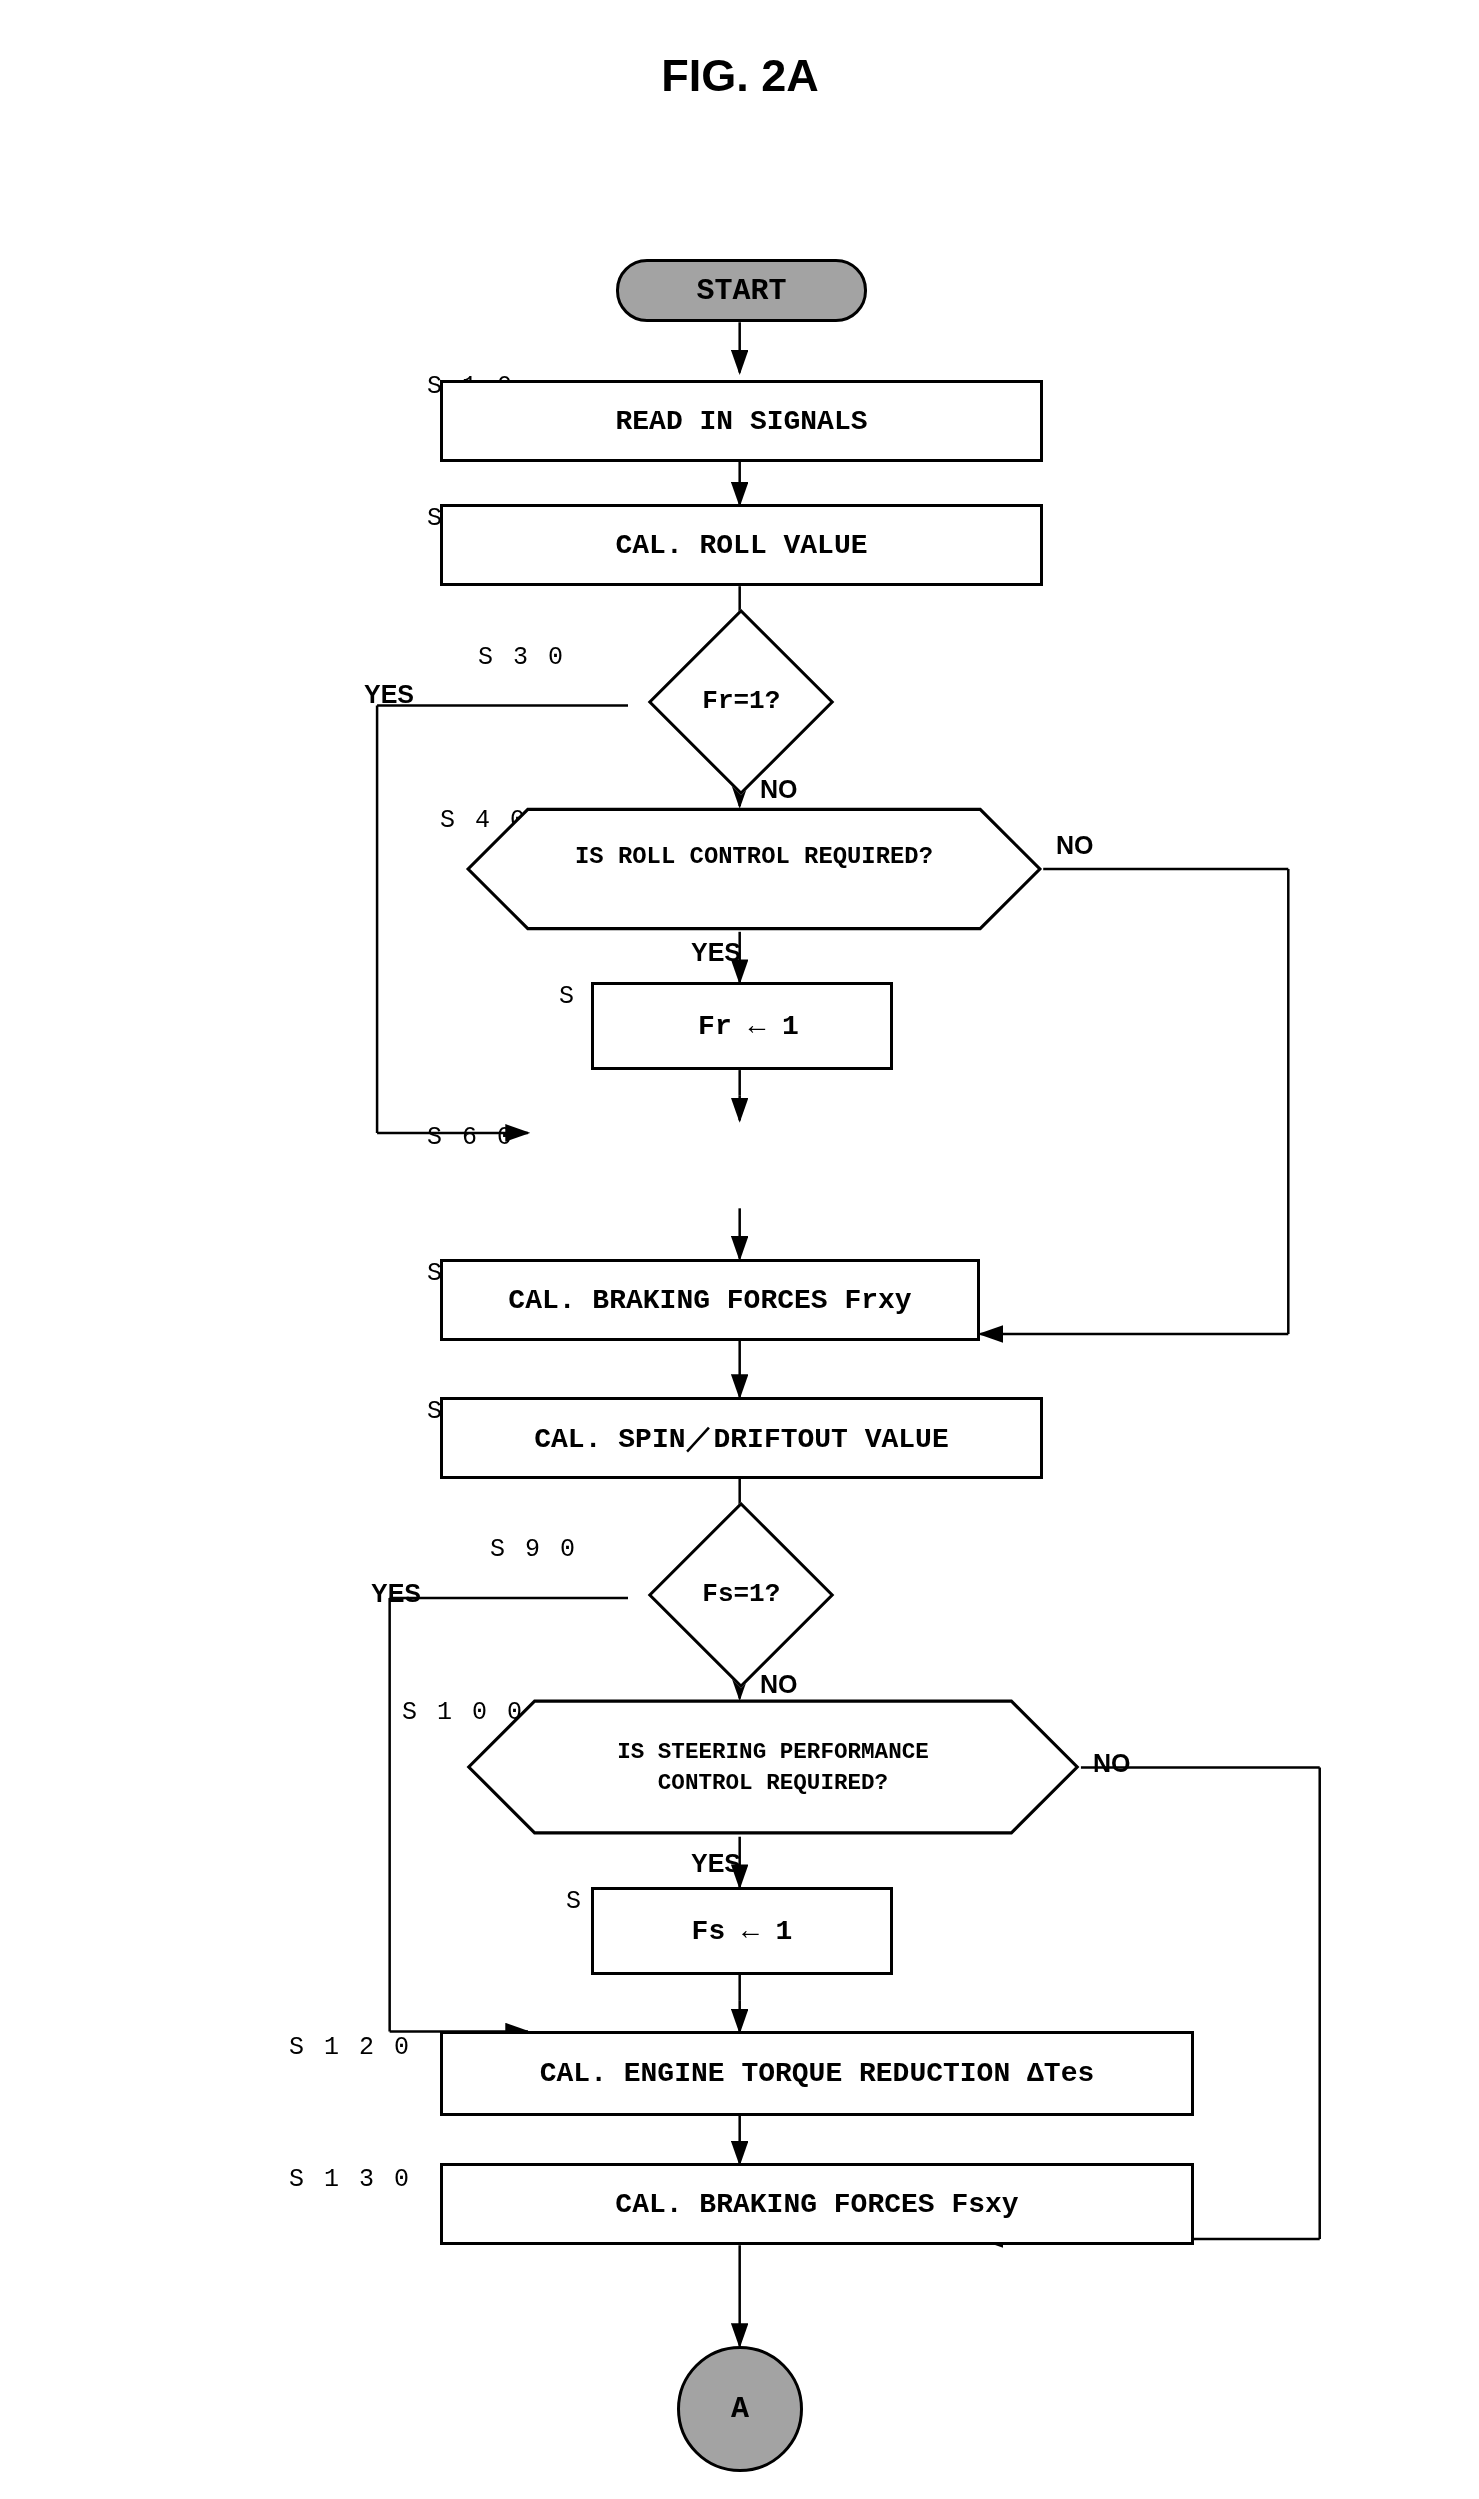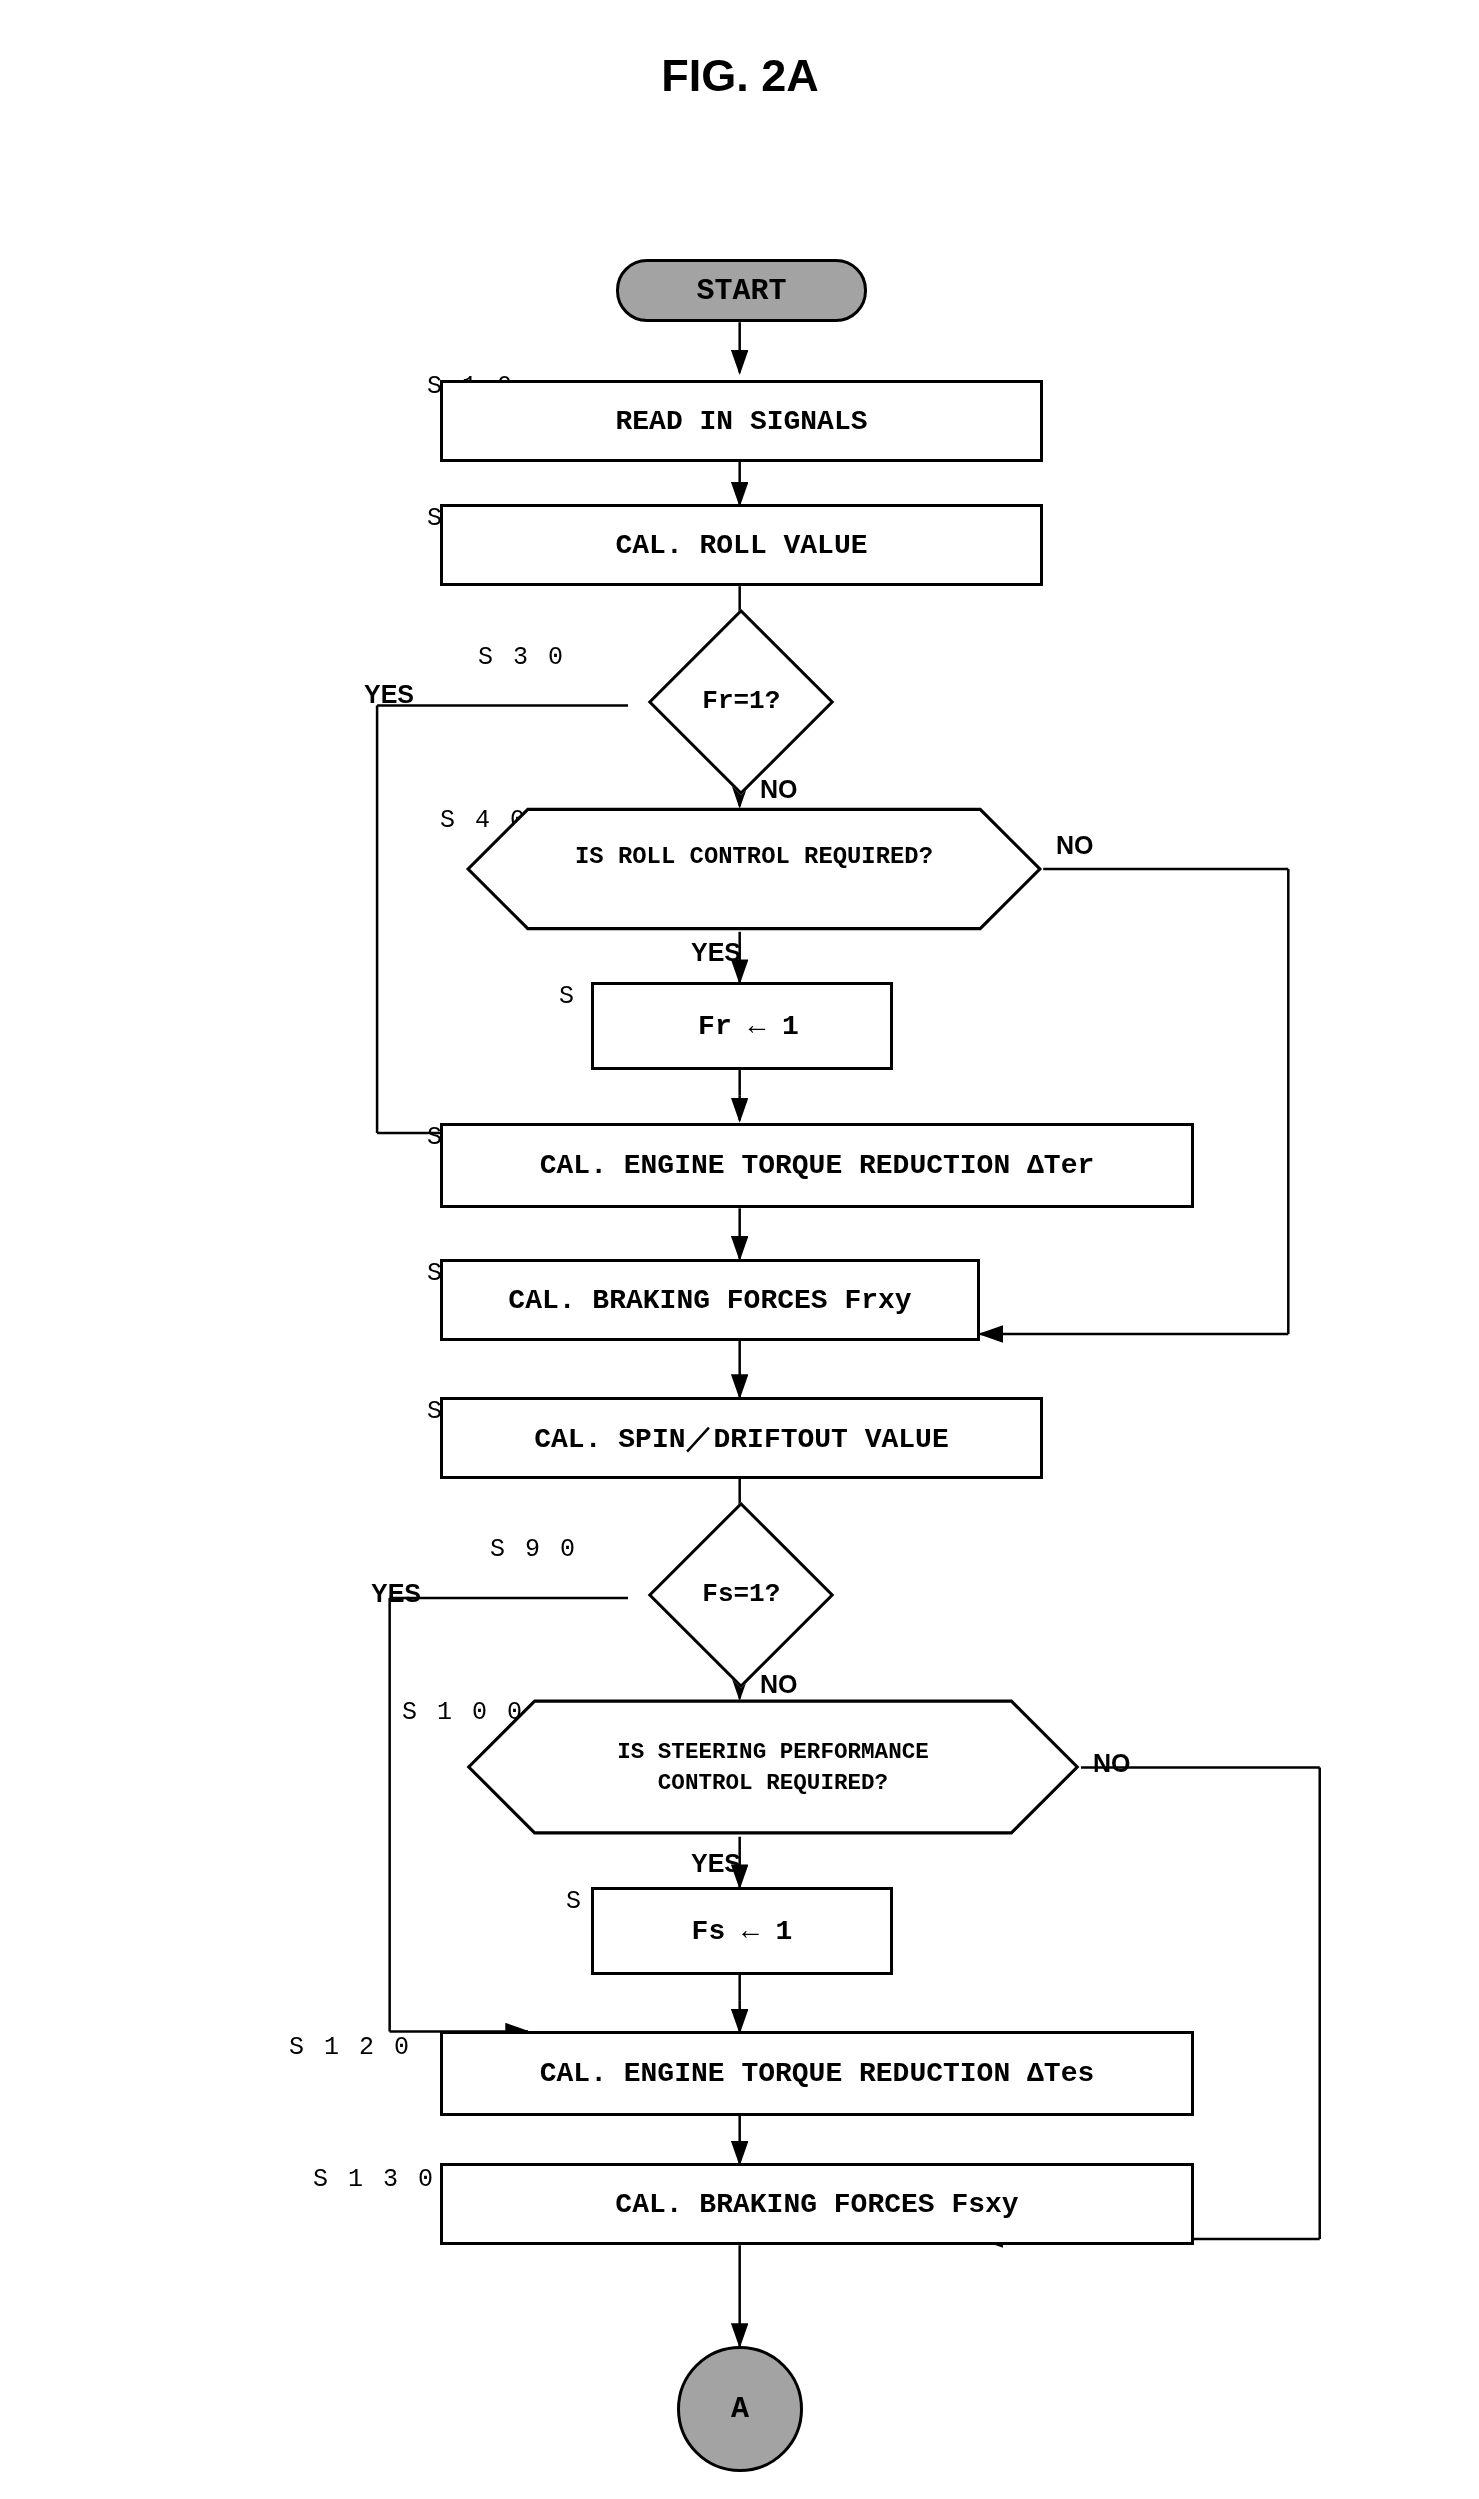--- a/index.html
+++ b/index.html
@@ -199,23 +199,20 @@
   <div class="flow-label" style="left:691px; top:798px;">YES</div>
 
   <div class="step-label" style="left:559px; top:842px;">S 5 0</div>
 
   <div class="shape rect" style="left:591px; top:842px; width:302px; height:88px;padding-left:13px;">
     <span>Fr ← 1</span>
   </div>
 
   <div class="step-label" style="left:427px; top:983px;">S 6 0</div>
 
-  <div class="shape rect" style="left:440px; top:983px; width:754px; height:85px;">
-    <span>CAL. ENGINE TORQUE REDUCTION ΔTer</span>
-  </div>
 
   <div class="step-label" style="left:427px; top:1119px;">S 7 0</div>
 
   <div class="shape rect" style="left:440px; top:1119px; width:540px; height:82px;">
     <span>CAL. BRAKING FORCES Frxy</span>
   </div>
 
   <div class="step-label" style="left:427px; top:1257px;">S 8 0</div>
 
   <div class="shape rect" style="left:440px; top:1257px; width:603px; height:82px;">
@@ -251,21 +248,21 @@
   <div class="shape rect" style="left:591px; top:1747px; width:302px; height:88px;">
     <span>Fs ← 1</span>
   </div>
 
   <div class="step-label" style="left:289px; top:1893px;">S 1 2 0</div>
 
   <div class="shape rect" style="left:440px; top:1891px; width:754px; height:85px;">
     <span>CAL. ENGINE TORQUE REDUCTION ΔTes</span>
   </div>
 
-  <div class="step-label" style="left:289px; top:2025px;margin-left:24px;">S 1 3 0</div>
+  <div class="step-label" style="left:289px; top:2025px;">S 1 3 0</div>
 
   <div class="shape rect" style="left:440px; top:2023px; width:754px; height:82px;">
     <span>CAL. BRAKING FORCES Fsxy</span>
   </div>
 
   <div class="shape oval" style="left:677px; top:2206px; width:126px; height:126px; border-radius:50%;">
     <span>A</span>
   </div>
 
   <div class="flow-label" style="left:760px; top:635px;">NO</div>

